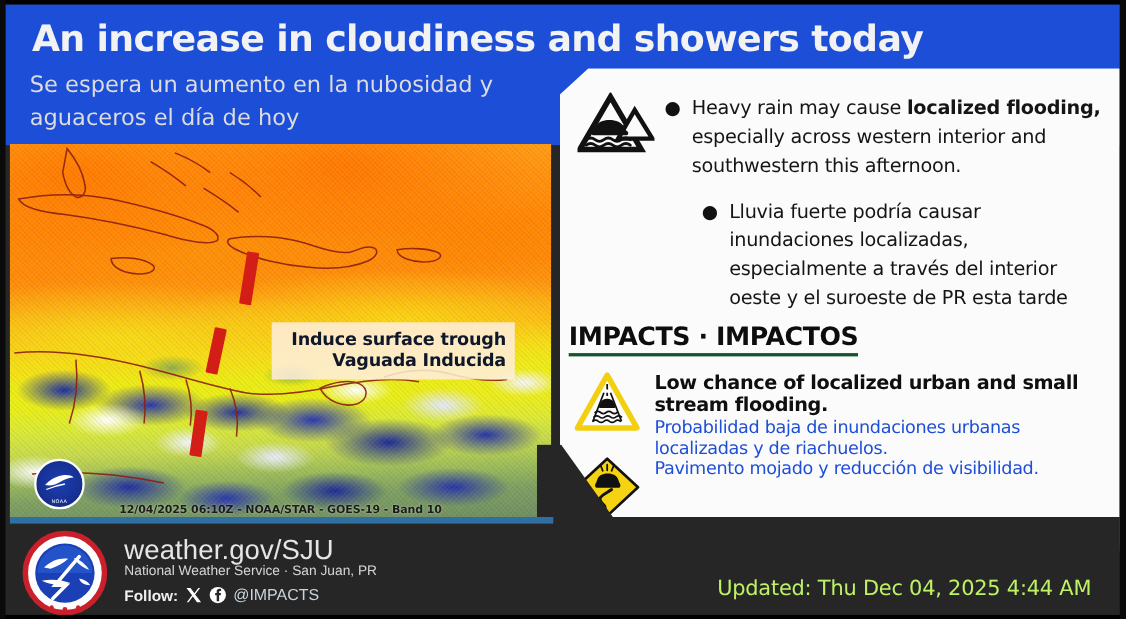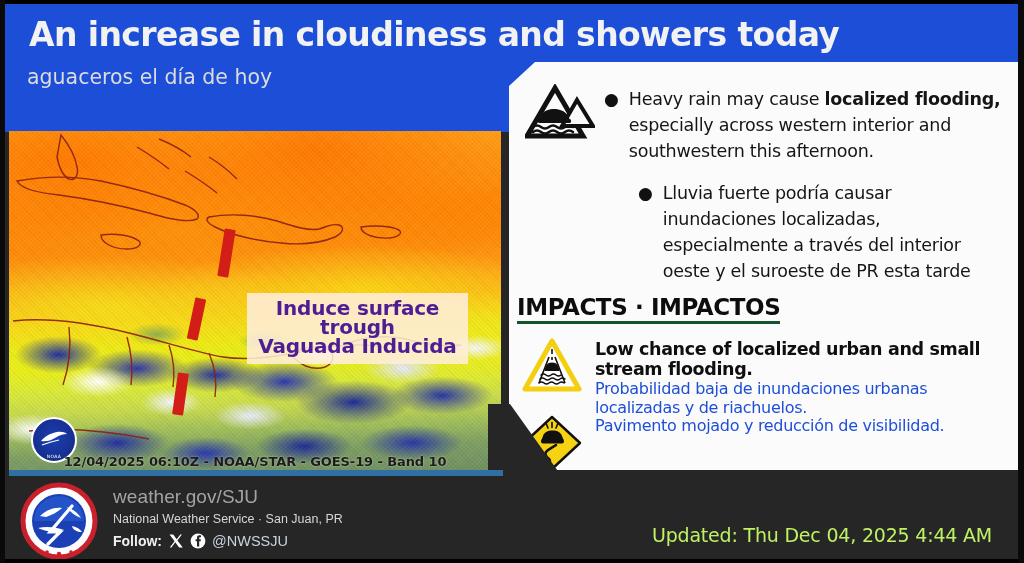--- a/index.html
+++ b/index.html
@@ -106,36 +106,36 @@
   .tr3{left:166px;top:242px;width:11px;height:42px;transform:rotate(8deg);}
 
   
   #trough-label{
     position:absolute;left:238px;top:162px;width:205px;padding:6px 8px 8px 8px;
     background:rgba(255,238,222,.86);
     text-align:center;line-height:19px;
   }
   #trough-label span{
     display:block;font-family:"DejaVu Sans",sans-serif;
-    font-size:20px;font-weight:bold;color:#4c1d95;letter-spacing:-0.2px;
+    font-size:16px;font-weight:bold;color:#0f172a;letter-spacing:-0.2px;text-align:right;
   }
 
   
   #noaa{
     position:absolute;left:22px;top:286px;width:42px;height:42px;border-radius:50%;
     background:radial-gradient(circle at 50% 46%, #1b3fb5 0%, #173193 60%, #0f2470 100%);
     border:2px solid #ffffff;overflow:hidden;
   }
   #noaa .bird{position:absolute;left:6px;top:9px;width:30px;height:22px;}
   #noaa .txt{position:absolute;left:0;right:0;bottom:2px;text-align:center;font-size:4.5px;color:#fff;letter-spacing:.3px;font-family:"DejaVu Sans",sans-serif;}
 
   
   #sat-caption{
     position:absolute;left:0;right:0;bottom:1px;text-align:center;
-    font-family:"DejaVu Sans",sans-serif;font-size:13px;font-weight:bold;
+    font-family:"DejaVu Sans",sans-serif;font-size:10px;font-weight:bold;
     color:#1c1c1c;letter-spacing:-0.1px;
     text-shadow:0 0 2px rgba(255,255,255,.55);
   }
 
   
   #panel{
     position:absolute;left:509px;top:62px;width:509px;height:439px;
     background:#fbfbfb;
     clip-path:polygon(26px 0, 509px 0, 509px 439px, 80px 439px, 46px 410px, 0 410px, 0 24px);
   }
@@ -178,21 +178,21 @@
   }
   #impact1{left:12px;top:275px;width:490px;}
   #impact2{left:12px;top:352px;width:490px;}
 
   
   #footer{position:absolute;left:5px;top:470px;width:1013px;height:89px;background:#262626;}
   #footer-blue-left{position:absolute;left:9px;top:470px;width:494px;height:6px;background:#2f6fa3;}
   #foot-logo{position:absolute;left:20px;top:482px;width:78px;height:78px;}
   #foot-site{
     position:absolute;left:113px;top:486px;
-    font-family:"Liberation Sans",sans-serif;font-size:19px;color:#a3a3a3;letter-spacing:.1px;
+    font-family:"Liberation Sans",sans-serif;font-size:25px;color:#e5e5e5;letter-spacing:.1px;
   }
   #foot-org{
     position:absolute;left:113px;top:512px;
     font-family:"Liberation Sans",sans-serif;font-size:12.5px;color:#d6d6d6;
   }
   #foot-follow{
     position:absolute;left:113px;top:533px;display:flex;align-items:center;gap:6px;
   }
   #foot-follow .lbl{font-family:"Liberation Sans",sans-serif;font-size:14px;font-weight:bold;color:#f0f0f0;}
   #foot-follow .handle{font-family:"Liberation Sans",sans-serif;font-size:14.5px;color:#c8d4de;}
@@ -208,20 +208,21 @@
   }
 </style>
 </head>
 <body>
 
 <div id="stage">
 
   <div id="header">
     <div id="title">An increase in cloudiness and showers today</div>
     <div id="subtitle">
+      <div>Se espera un aumento en la nubosidad y</div>
       <div>aguaceros el día de hoy</div>
     </div>
   </div>
 
   <div id="sat-wrap">
     <div id="sat">
       <div class="sat-layer warm"></div>
       <div class="sat-layer warm2"></div>
       <div class="sat-layer yellowband"></div>
       <div class="sat-layer clouds"></div>
@@ -382,21 +383,21 @@
   <div id="foot-org">National Weather Service · San Juan, PR</div>
   <div id="foot-follow">
     <span class="lbl">Follow:</span>
     <svg width="16" height="16" viewBox="0 0 16 16">
       <path d="M1.5 1.5 L6.6 8.2 L1.8 14.5 L3.4 14.5 L7.3 9.3 L11.1 14.5 L14.8 14.5 L9.4 7.4 L13.9 1.5 L12.3 1.5 L8.7 6.3 L5.2 1.5 Z" fill="#ffffff"></path>
     </svg>
     <svg width="16" height="16" viewBox="0 0 16 16">
       <circle cx="8" cy="8" r="7.4" fill="#ffffff"></circle>
       <path d="M9.2 8.2 H10.6 L10.9 6.2 H9.2 V5.1 C9.2 4.5 9.4 4.2 10.2 4.2 H11 V2.4 C10.7 2.35 10.1 2.3 9.4 2.3 C7.9 2.3 7 3.1 7 4.8 V6.2 H5.6 V8.2 H7 V13.6 H9.2 Z" fill="#262626"></path>
     </svg>
-    <span class="handle">@NWSSJU</span>
+    <span class="handle">@IMPACTS</span>
   </div>
   <div id="updated">Updated: Thu Dec 04, 2025 4:44 AM</div>
 
   <div class="frame-top"></div>
   <div class="frame-bottom"></div>
   <div class="frame-left"></div>
   <div class="frame-right"></div>
 </div>
 
 </body></html>

